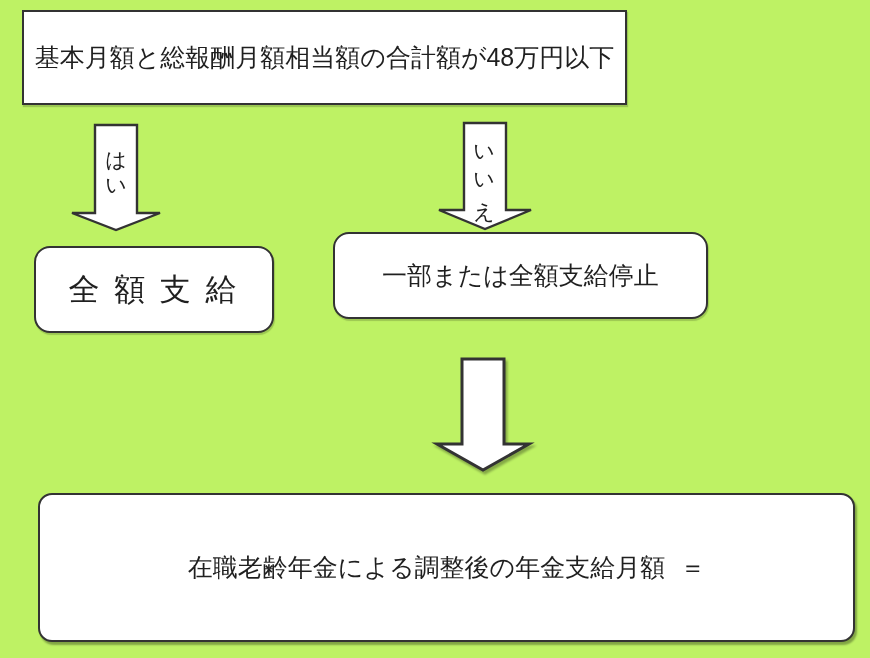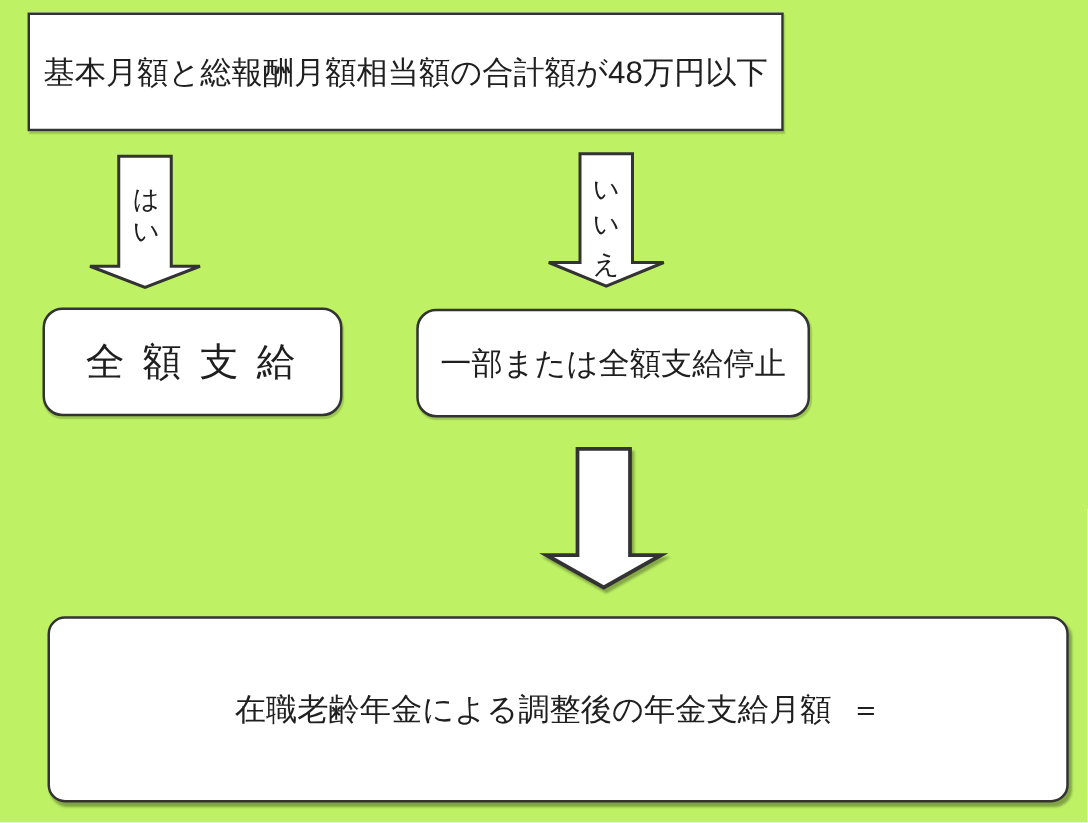--- a/index.html
+++ b/index.html
@@ -34,22 +34,22 @@
   .yes-box {
     left: 22px; top: 246px;
     width: 240px; height: 87px;
     border-radius: 16px;
     font-size: 31px;
     letter-spacing: 3px;
     box-shadow: 1px 2px 1px rgba(0,0,0,0.18);
     margin-left: 12px;
   }
   .no-box {
-    left: 333px; top: 247px;
-    width: 315px; height: 87px;
+    left: 333px; top: 232px;
+    width: 375px; height: 87px;
     border-radius: 16px;
     font-size: 25px;
     box-shadow: 1px 2px 1px rgba(0,0,0,0.18);
   }
   .formula-box {
     left: 38px; top: 493px;
     width: 817px; height: 149px;
     border-radius: 14px;
     flex-direction: column;
     gap: 36px;

